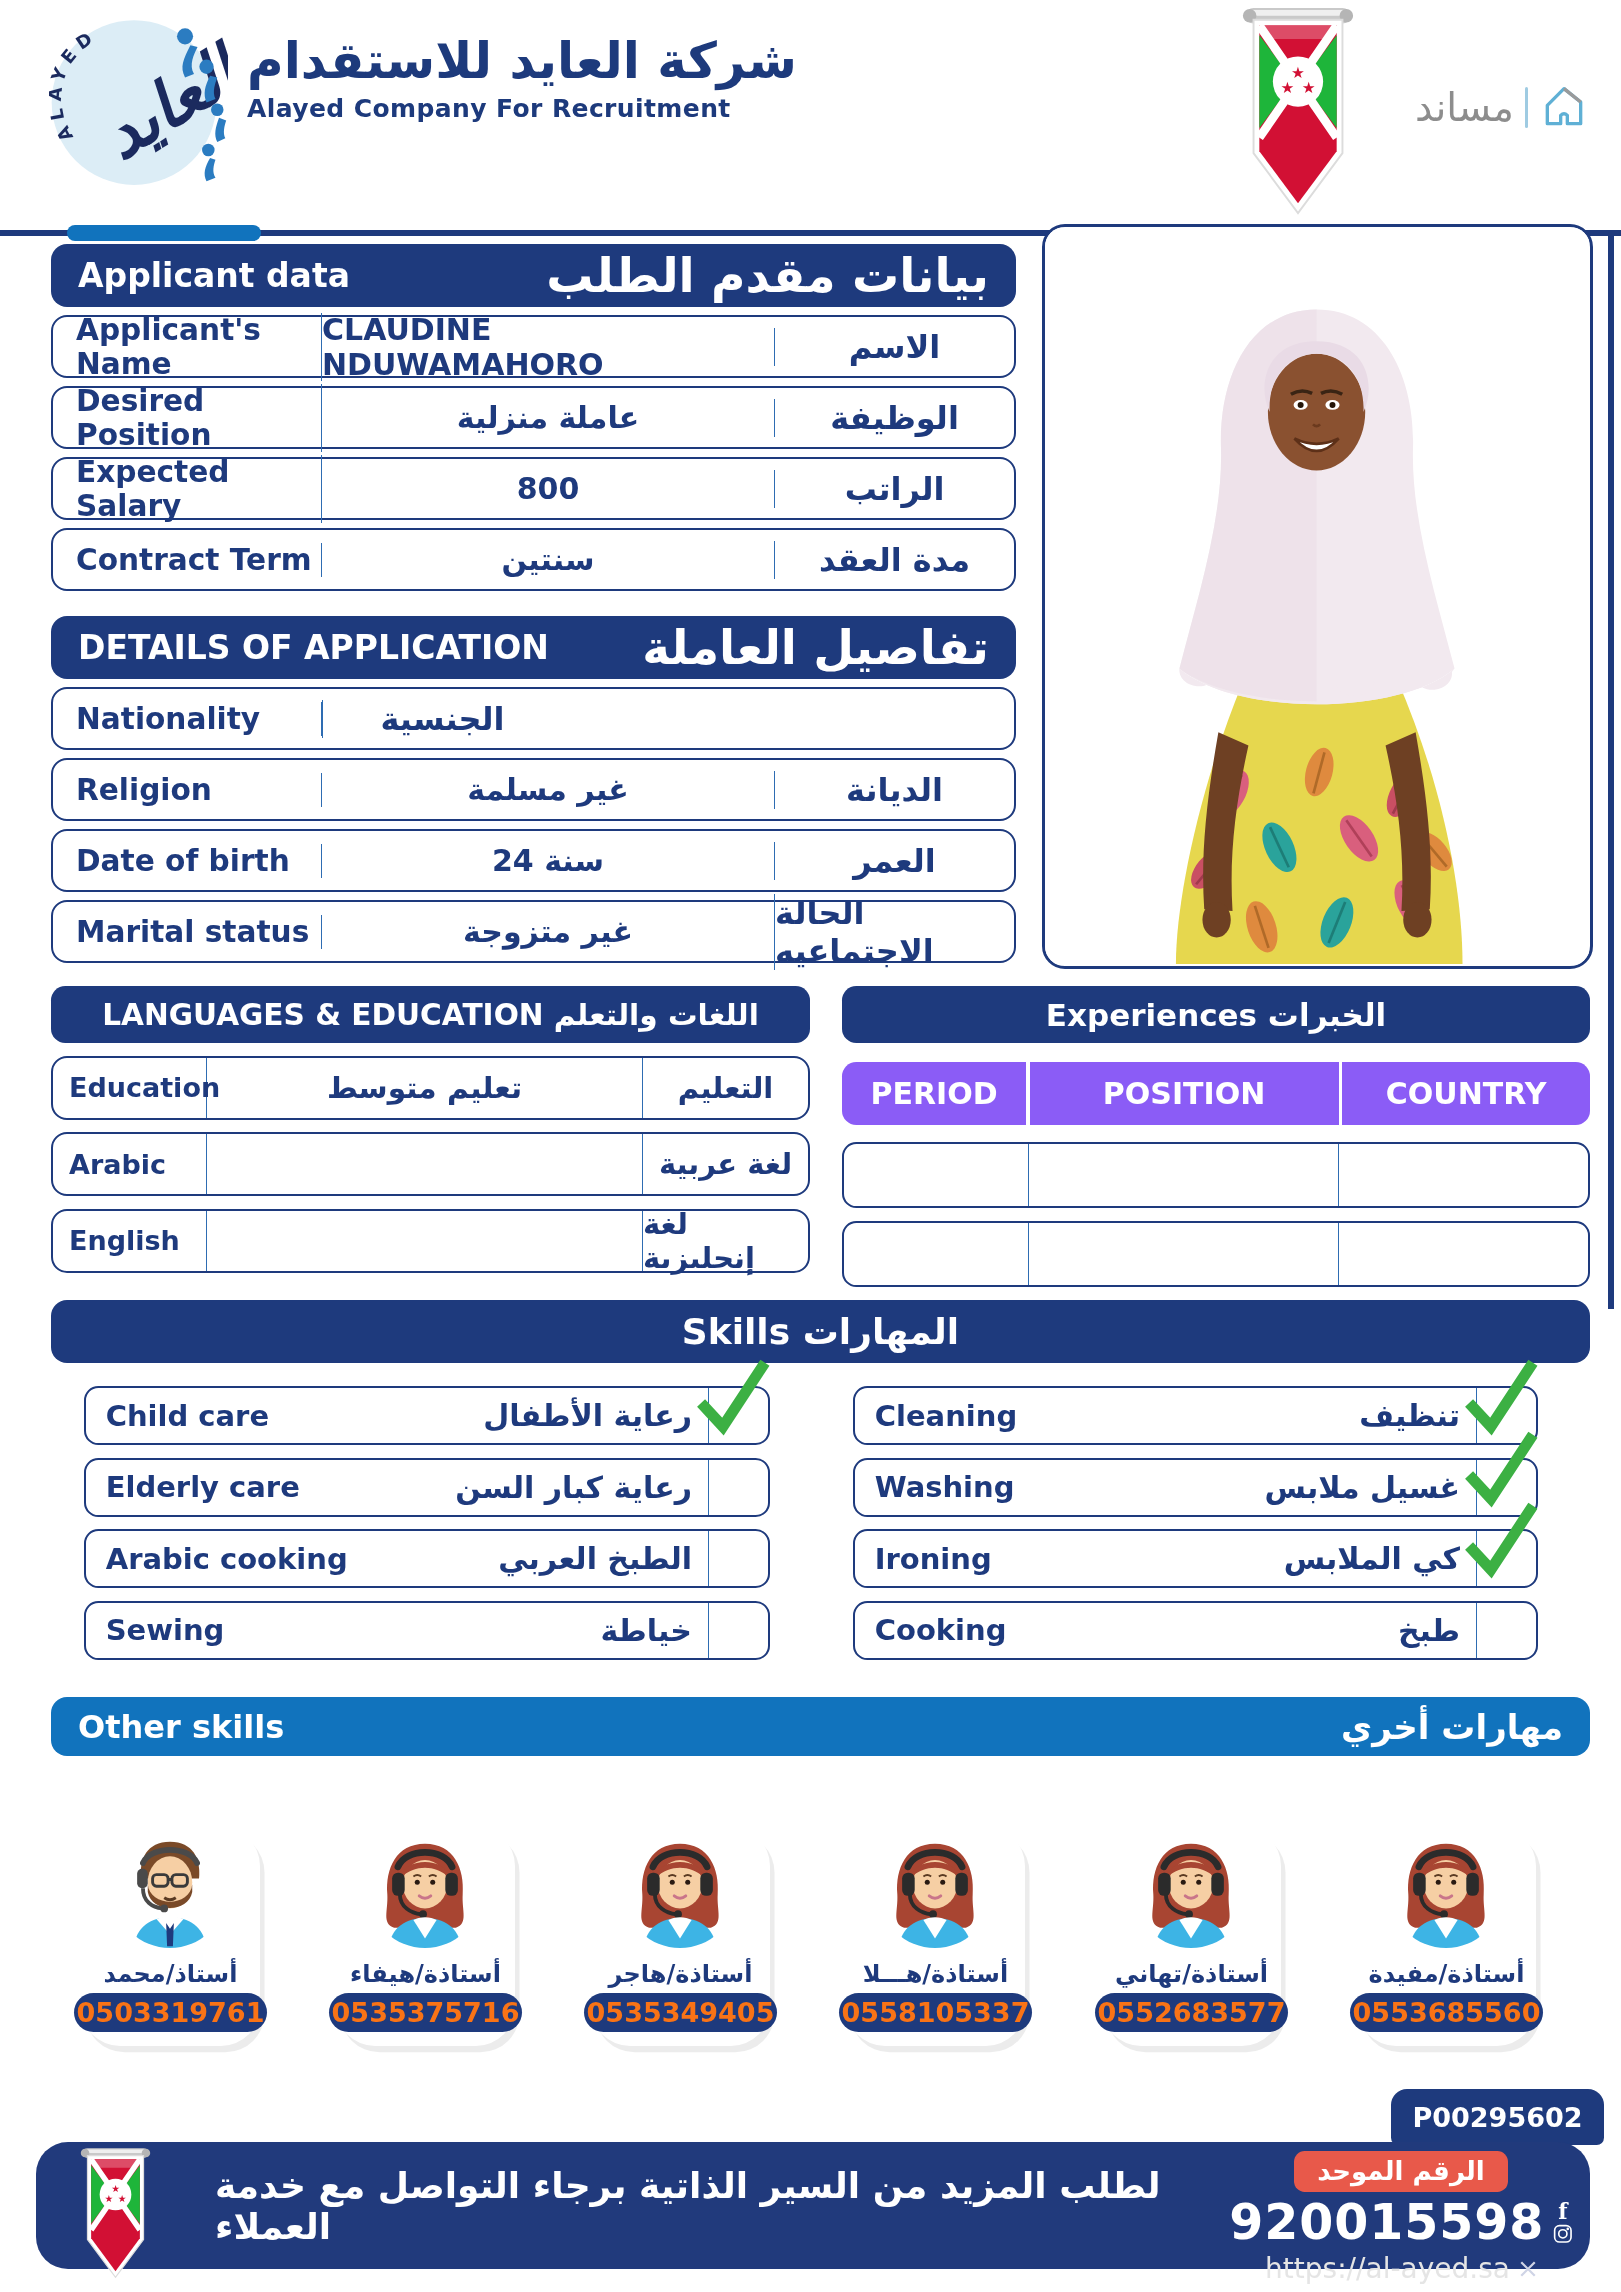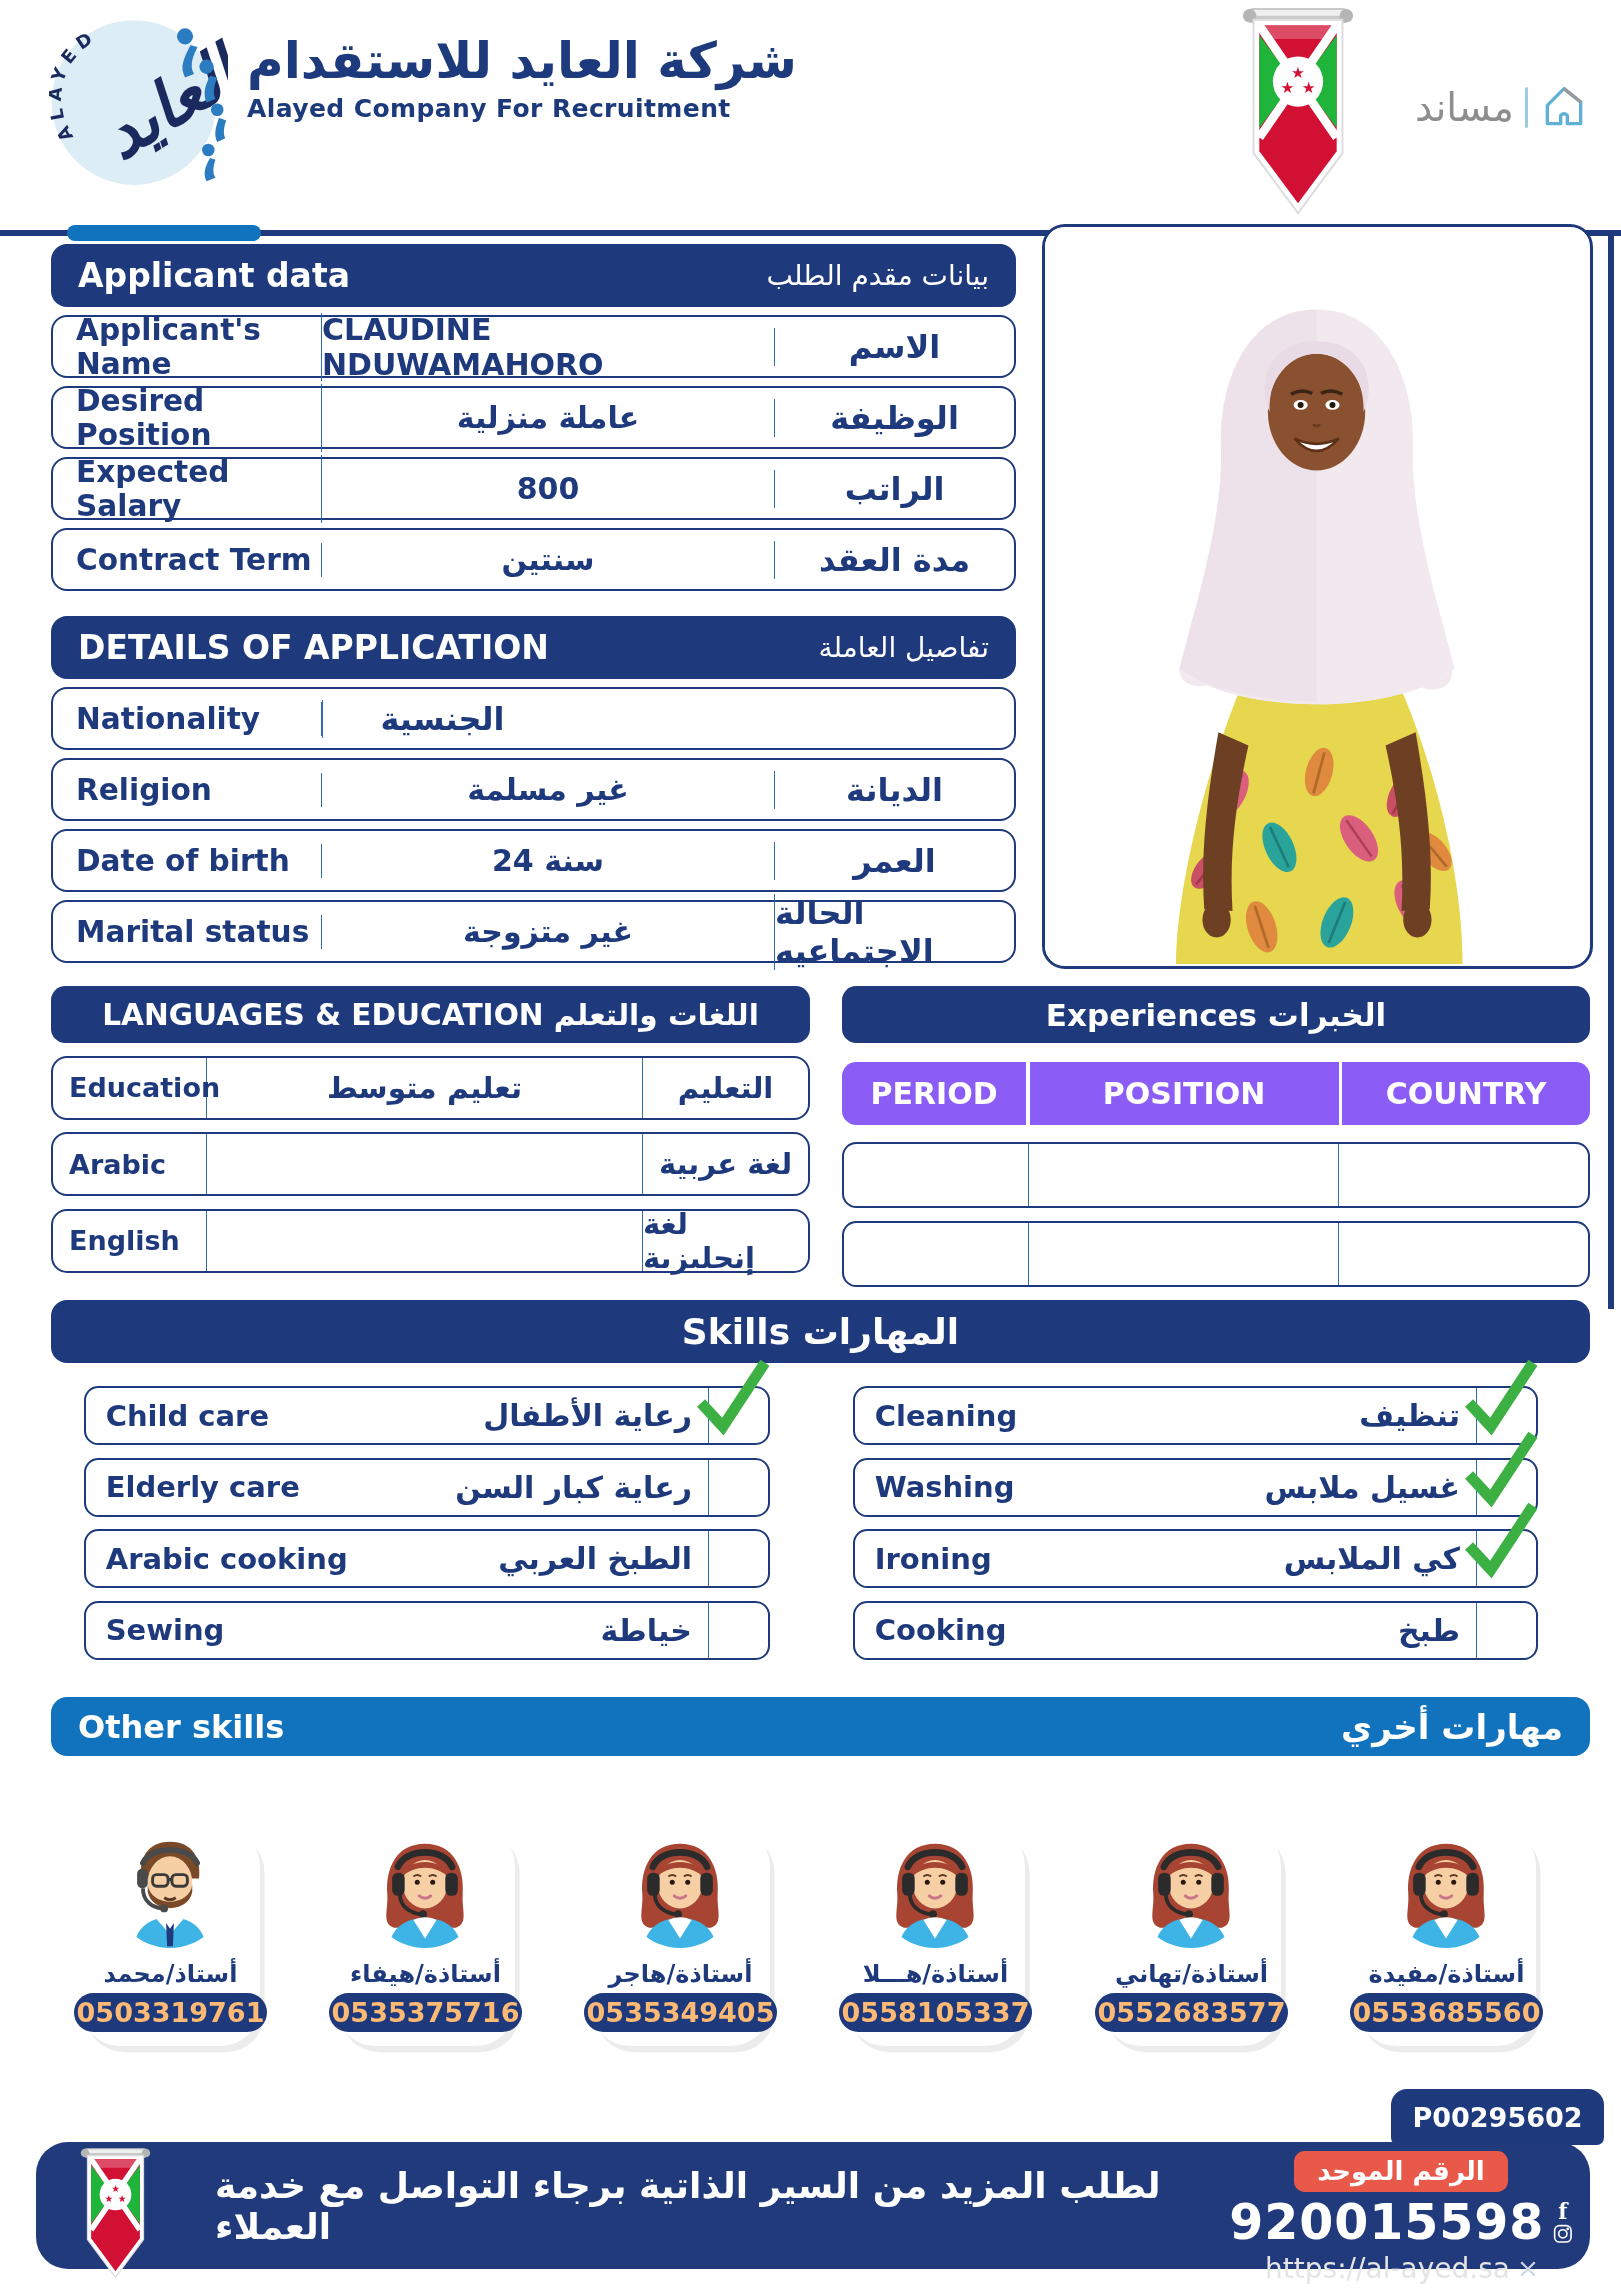--- a/index.html
+++ b/index.html
@@ -24,21 +24,21 @@
 
   
   #photo-frame{left:1042px;top:224px;width:551px;height:745px;border:3.6px solid #1e3a7d;
                border-radius:23px;overflow:hidden;background:#fff;box-sizing:border-box;}
 
   
   .section{display:flex;flex-direction:column;gap:8px;}
   .bar{background:#1e3a7d;border-radius:16px;color:#fff;display:flex;align-items:center;
        justify-content:space-between;padding:0 27px;box-sizing:border-box;}
   .bar .b-en{font-size:33px;font-weight:bold;}
-  .bar .b-ar{font-size:28px;font-weight:normal;}
+  .bar .b-ar{font-size:47px;font-weight:bold;}
   .bar-center{background:#1e3a7d;border-radius:14.3px;color:#fff;display:flex;align-items:center;
        justify-content:center;font-size:32px;font-weight:bold;}
   .drow{height:63px;border:2.7px solid #1e3a7d;border-radius:16px;display:flex;align-items:center;
         box-sizing:border-box;background:#fff;}
   .drow .c-en{width:269px;display:flex;align-items:center;padding-left:23px;font-size:29.6px;
         font-weight:600;border-right:1.8px solid #2e6cb2;box-sizing:border-box;}
   .drow .c-val{flex:1;display:flex;align-items:center;justify-content:center;font-size:30px;font-weight:600;}
   .drow .c-ar{width:240px;display:flex;align-items:center;justify-content:center;font-size:32px;
         font-weight:600;border-left:1.8px solid #2e6cb2;box-sizing:border-box;}
   #sec-applicant{left:51px;top:244px;width:965px;}
@@ -89,21 +89,21 @@
   #other-bar .b-en{font-size:32px;font-weight:bold;}
   #other-bar .b-ar{font-size:34px;font-weight:bold;}
 
   
   .agent-card{position:absolute;top:1827px;width:179px;height:219px;background:#fff;border-radius:39px;
         box-shadow:4.5px 6.3px 0 rgba(150,150,150,.18);}
   .agent-card .avatar{position:absolute;top:7.2px;left:31px;width:116px;height:116px;}
   .agent-card .a-name{position:absolute;top:133px;left:0;right:0;text-align:center;font-size:24px;
         font-weight:bold;color:#1e3a7d;}
   .agent-card .a-phone{position:absolute;bottom:14.3px;left:-7.2px;right:-7.2px;height:39px;background:#1e3a7d;
-        border-radius:19.7px;color:#fdba74;font-size:27px;font-weight:bold;display:flex;align-items:center;justify-content:center;}
+        border-radius:19.7px;color:#f97316;font-size:27px;font-weight:bold;display:flex;align-items:center;justify-content:center;}
   .avatar-male,.avatar-female{display:none;}
   .agent-card.male .avatar-male{display:block;}
   .agent-card.female .avatar-female{display:block;}
 
   
   #p-badge{left:1391px;top:2089px;width:213px;height:56px;background:#1e3a7d;border-radius:16px 16px 7.2px 7.2px;
         color:#fff;font-size:27px;font-weight:600;display:flex;align-items:center;justify-content:center;}
   #footer-bar{left:36px;top:2142px;width:1554px;height:127px;background:#213a7c;border-radius:32px;}
   #footer-pennant{position:absolute;left:40px;top:5.4px;width:79px;height:134px;}
   #footer-msg{position:absolute;left:179px;right:376px;top:0;bottom:0;display:flex;align-items:center;

